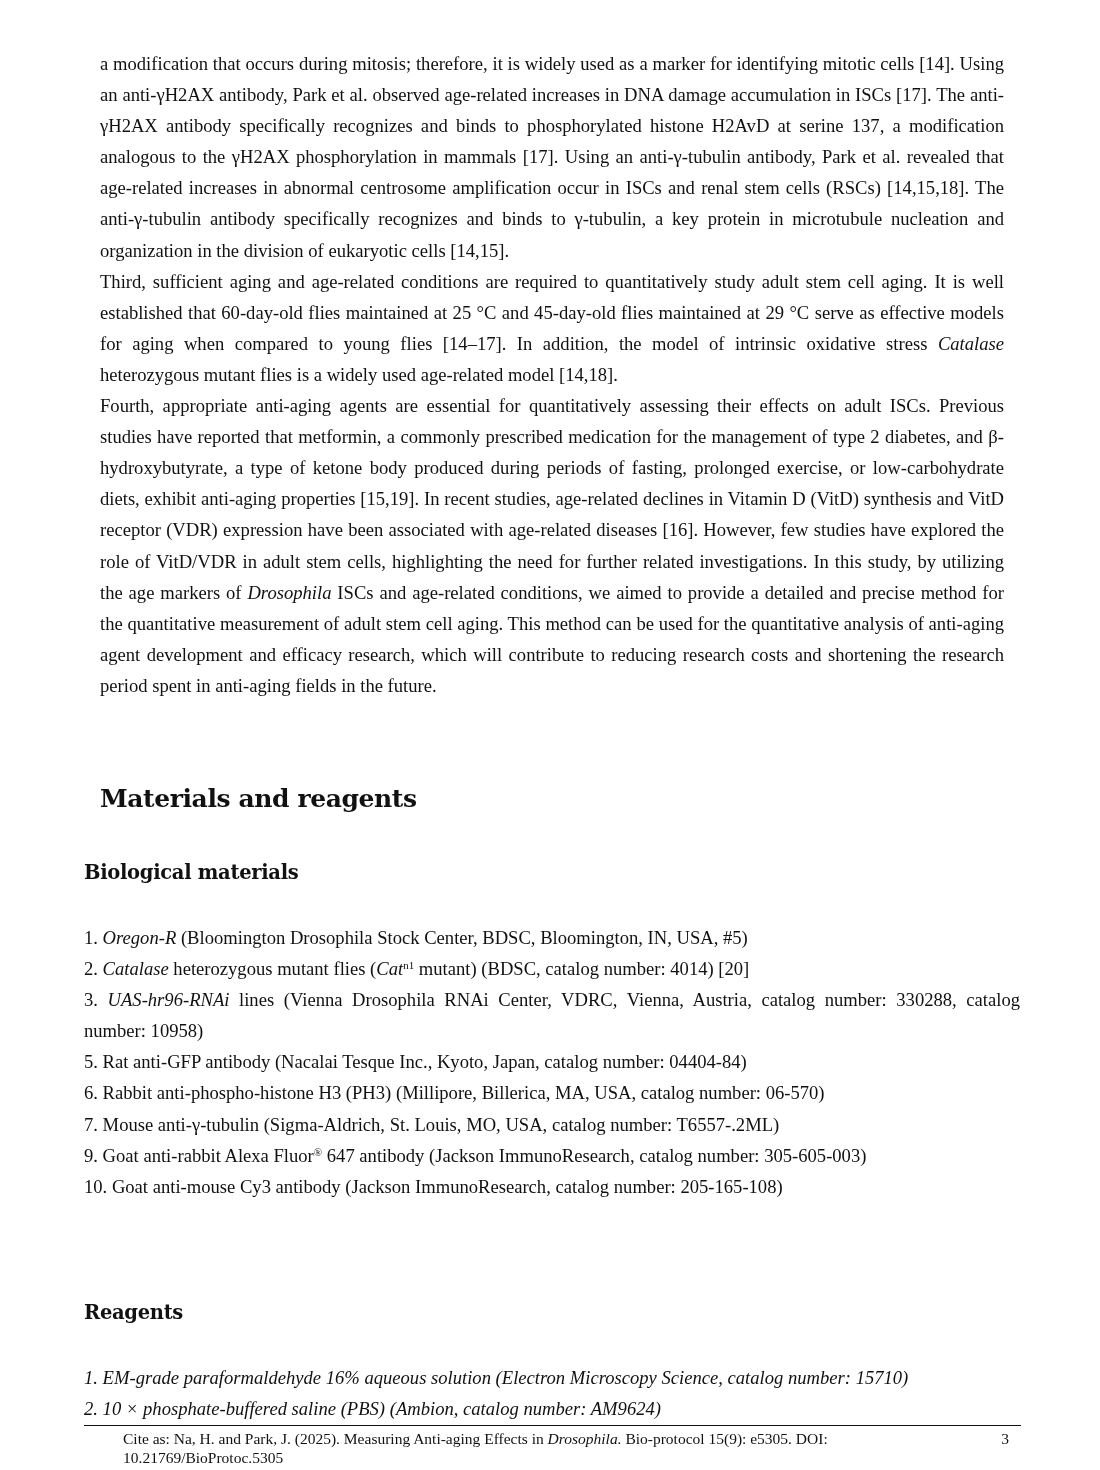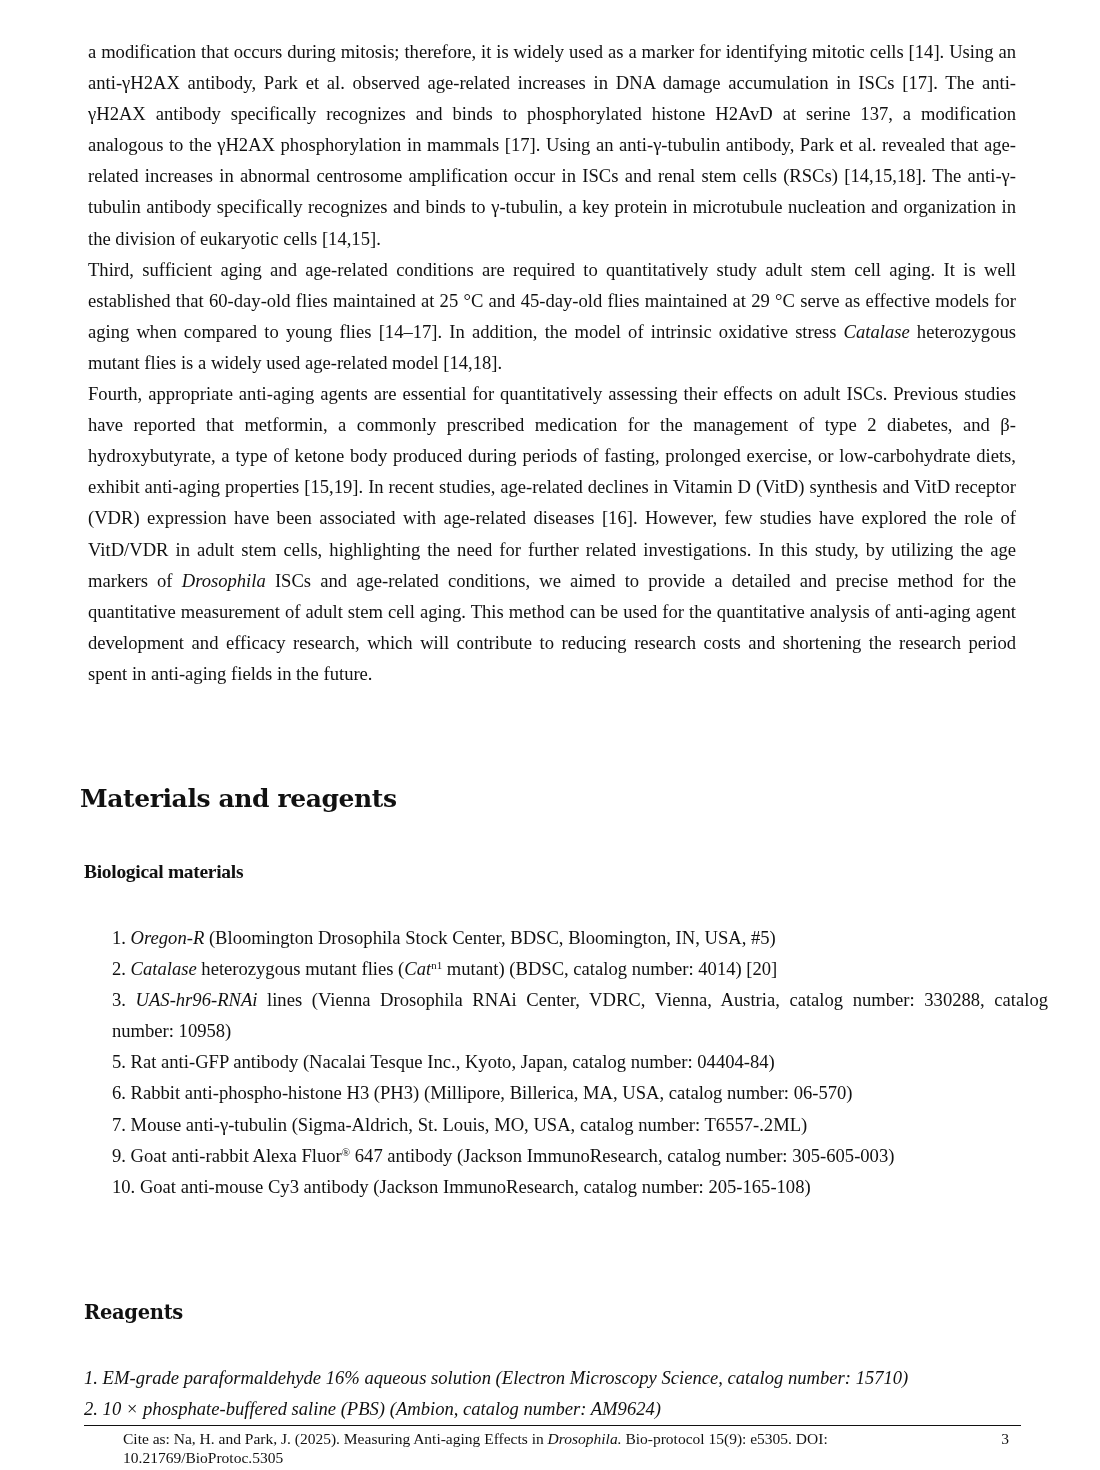--- a/index.html
+++ b/index.html
@@ -5,42 +5,42 @@
   html, body { margin: 0; padding: 0; background: #ffffff; }
   body {
     width: 1100px; height: 1470px; position: relative; overflow: hidden;
     font-family: "DejaVu Serif", "Liberation Serif", serif;
     color: #111111;
   }
   .page { position: absolute; left: 84px; top: 32px; width: 936px; }
   .body-text {
     font-family: "Liberation Serif", serif;
     font-size: 18.6px; line-height: 31.1px; text-align: justify;
-    margin: 4px;
+    margin: 16px;
   }
   .body-text .para { display: block; }
   .h1 {
     font-family: "DejaVu Serif", serif; font-weight: bold;
     font-size: 25px; letter-spacing: -0.4px;
-    position: absolute; left: 80px; top: 784px; margin: 0;
+    position: absolute; left: 100px; top: 784px; margin: 0;
   }
   .h2 {
     font-family: "DejaVu Serif", serif; font-weight: bold;
     font-size: 19.5px; letter-spacing: -0.3px;
     position: absolute; left: 84px; margin: 0;
   }
-  .h2.bio { top: 861px; font-family: Liberation Serif, serif; }
+  .h2.bio { top: 861px; }
   .h2.rea { top: 1301px; }
   .list {
     position: absolute; left: 84px; width: 936px;
     font-family: "Liberation Serif", serif;
     font-size: 18.6px; line-height: 31.1px; text-align: justify;
     margin: 0; padding: 0; list-style: none;
   }
-  .list.bio { top: 922px; margin-left: 28px; }
+  .list.bio { top: 922px; }
   .list.rea { top: 1362px; font-style: italic; }
   .list li { margin: 0; }
   sup { font-size: 11px; line-height: 0; vertical-align: 6px; }
   sup.reg { font-style: normal; }
   .footer-rule {
     position: absolute; left: 84px; top: 1425px; width: 937px;
     height: 1px; background: #111;
   }
   .footer {
     position: absolute; left: 95px; top: 1429px; width: 920px;

